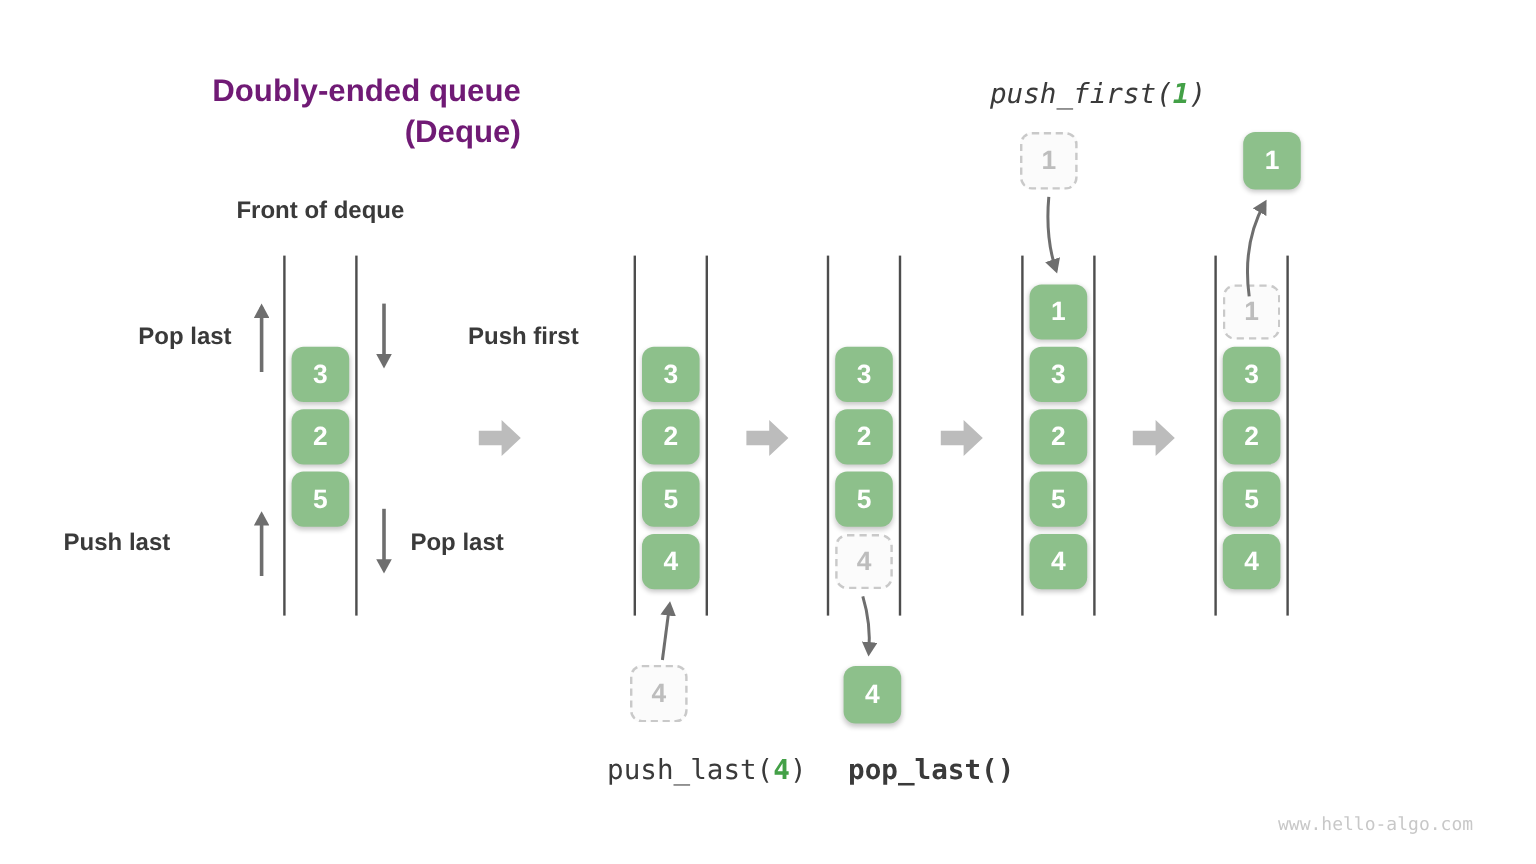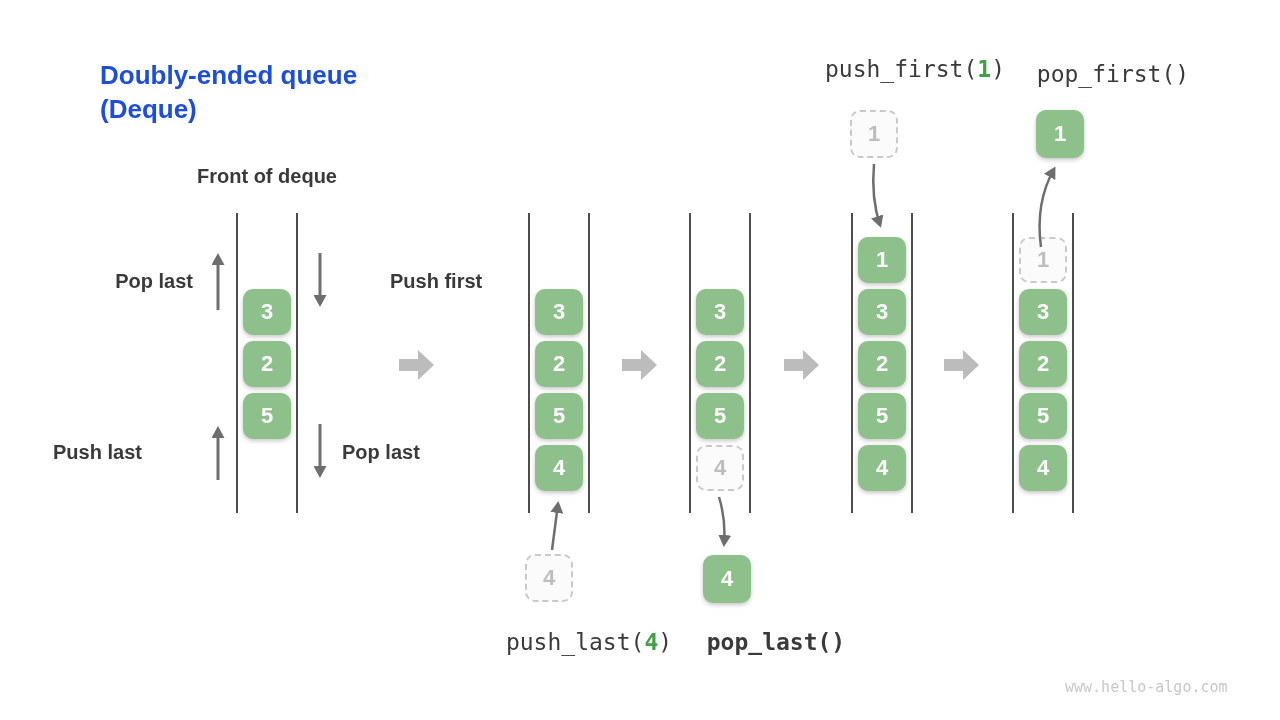--- a/index.html
+++ b/index.html
@@ -2,22 +2,22 @@
 <html><head>
 <meta charset="utf-8">
 <style>
   html,body{margin:0;padding:0;background:#fff;}
   .canvas{
     position:relative;width:1280px;height:720px;background:#ffffff;overflow:hidden;
     font-family:"Liberation Sans",sans-serif;
   }
   .abs{position:absolute;}
   .title{
-    left:100px;top:58px;width:334px;text-align:left;
-    color:#1d4ed8;font-size:26px;font-weight:bold;line-height:34px;
+    left:100px;top:58px;width:334px;text-align:right;
+    color:#701a75;font-size:26px;font-weight:bold;line-height:34px;
   }
   .side-label{
     color:#3a3a3a;font-size:20px;font-weight:bold;white-space:nowrap;
   }
   .queue{
     position:absolute;top:213px;height:300px;width:62px;
     border-left:2px solid #4d4d4d;border-right:2px solid #4d4d4d;
     box-sizing:border-box;
   }
   .cell{
@@ -59,25 +59,22 @@
     <div>(Deque)</div>
   </div>
 
   <div class="abs side-label" style="left:117px;top:165px;width:300px;text-align:center;">Front of deque</div>
 
   <div class="abs side-label" style="left:53px;top:270px;width:140px;text-align:right;">Pop last</div>
   <div class="abs side-label" style="left:342px;top:270px;margin-left:48px;">Push first</div>
   <div class="abs side-label" style="left:53px;top:441px;width:140px;text-align:left;">Push last</div>
   <div class="abs side-label" style="left:342px;top:441px;">Pop last</div>
 
-  <div class="abs code" style="left:815px;top:56px;width:200px;">
+  <div class="abs code" style="left:815px;top:66px;width:200px;font-style:italic;">
     <span>push_first(</span><span class="arg">1</span><span>)</span>
-  </div>
-  <div class="abs code" style="left:1030px;top:61px;width:166px;">
-    <span>pop_first()</span><span class="arg"></span><span></span>
   </div>
   <div class="abs code" style="left:497px;top:629px;width:184px;">
     <span>push_last(</span><span class="arg">4</span><span>)</span>
   </div>
   <div class="abs code" style="left:698px;top:629px;width:156px;font-weight:bold;">
     <span>pop_last()</span><span class="arg"></span><span></span>
   </div>
 
   <div class="queue" style="left:236px;">
     <div class="cell green" style="top:76px;">3</div>

